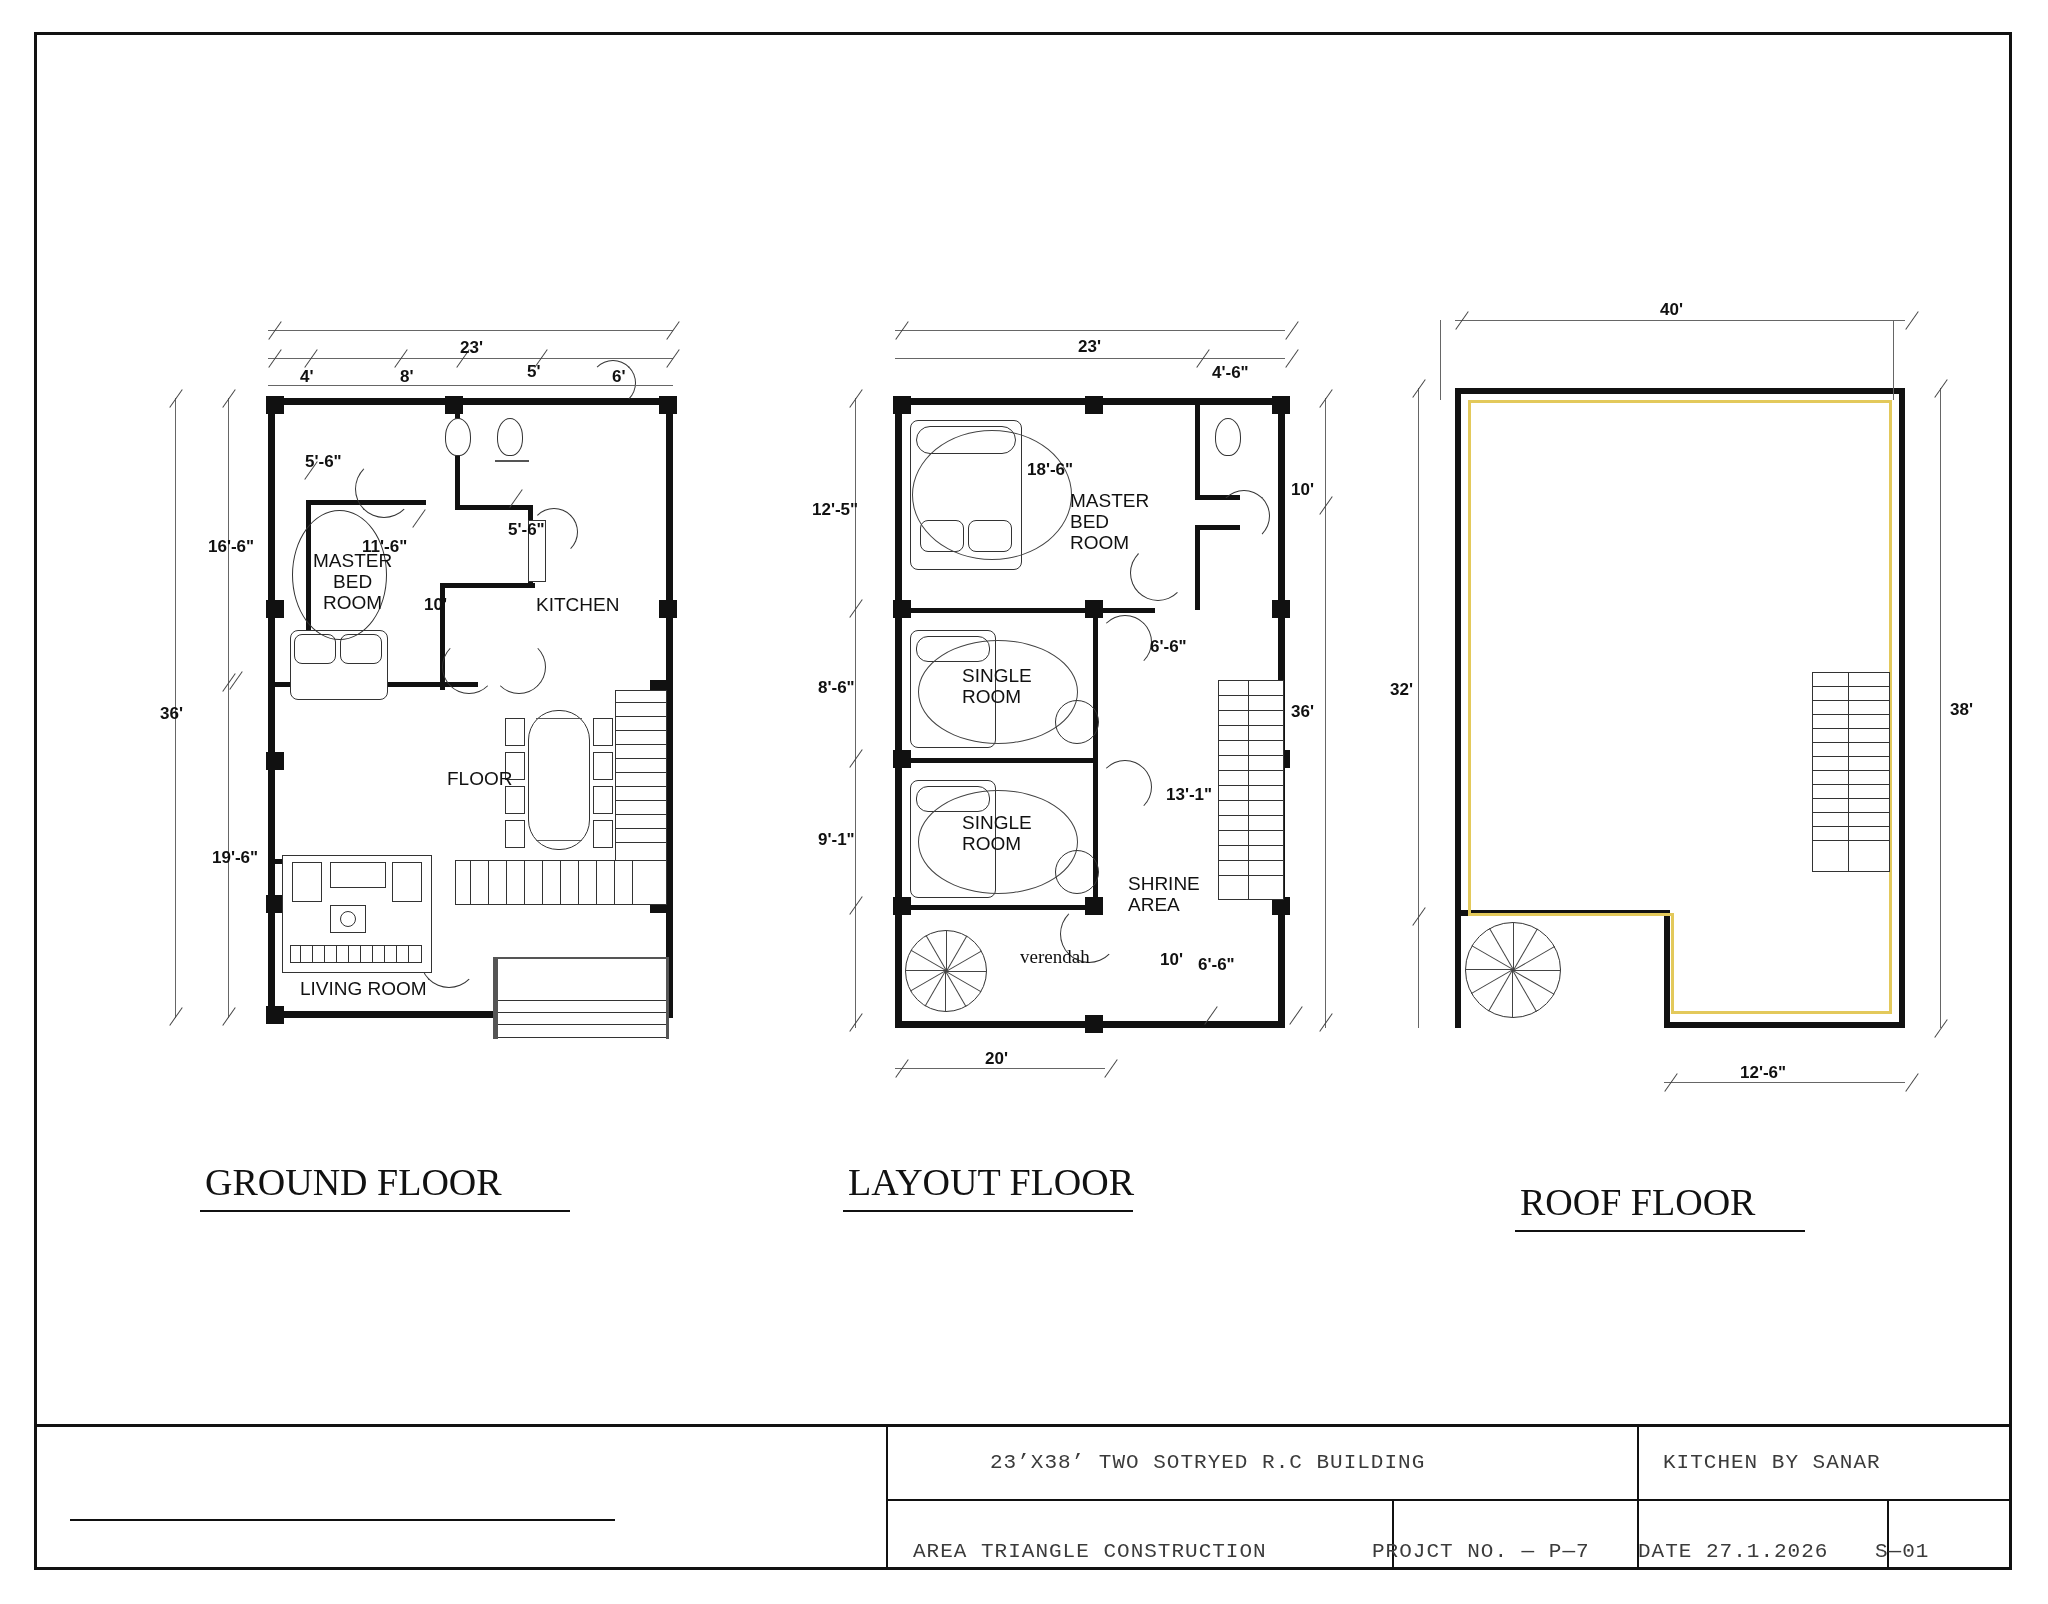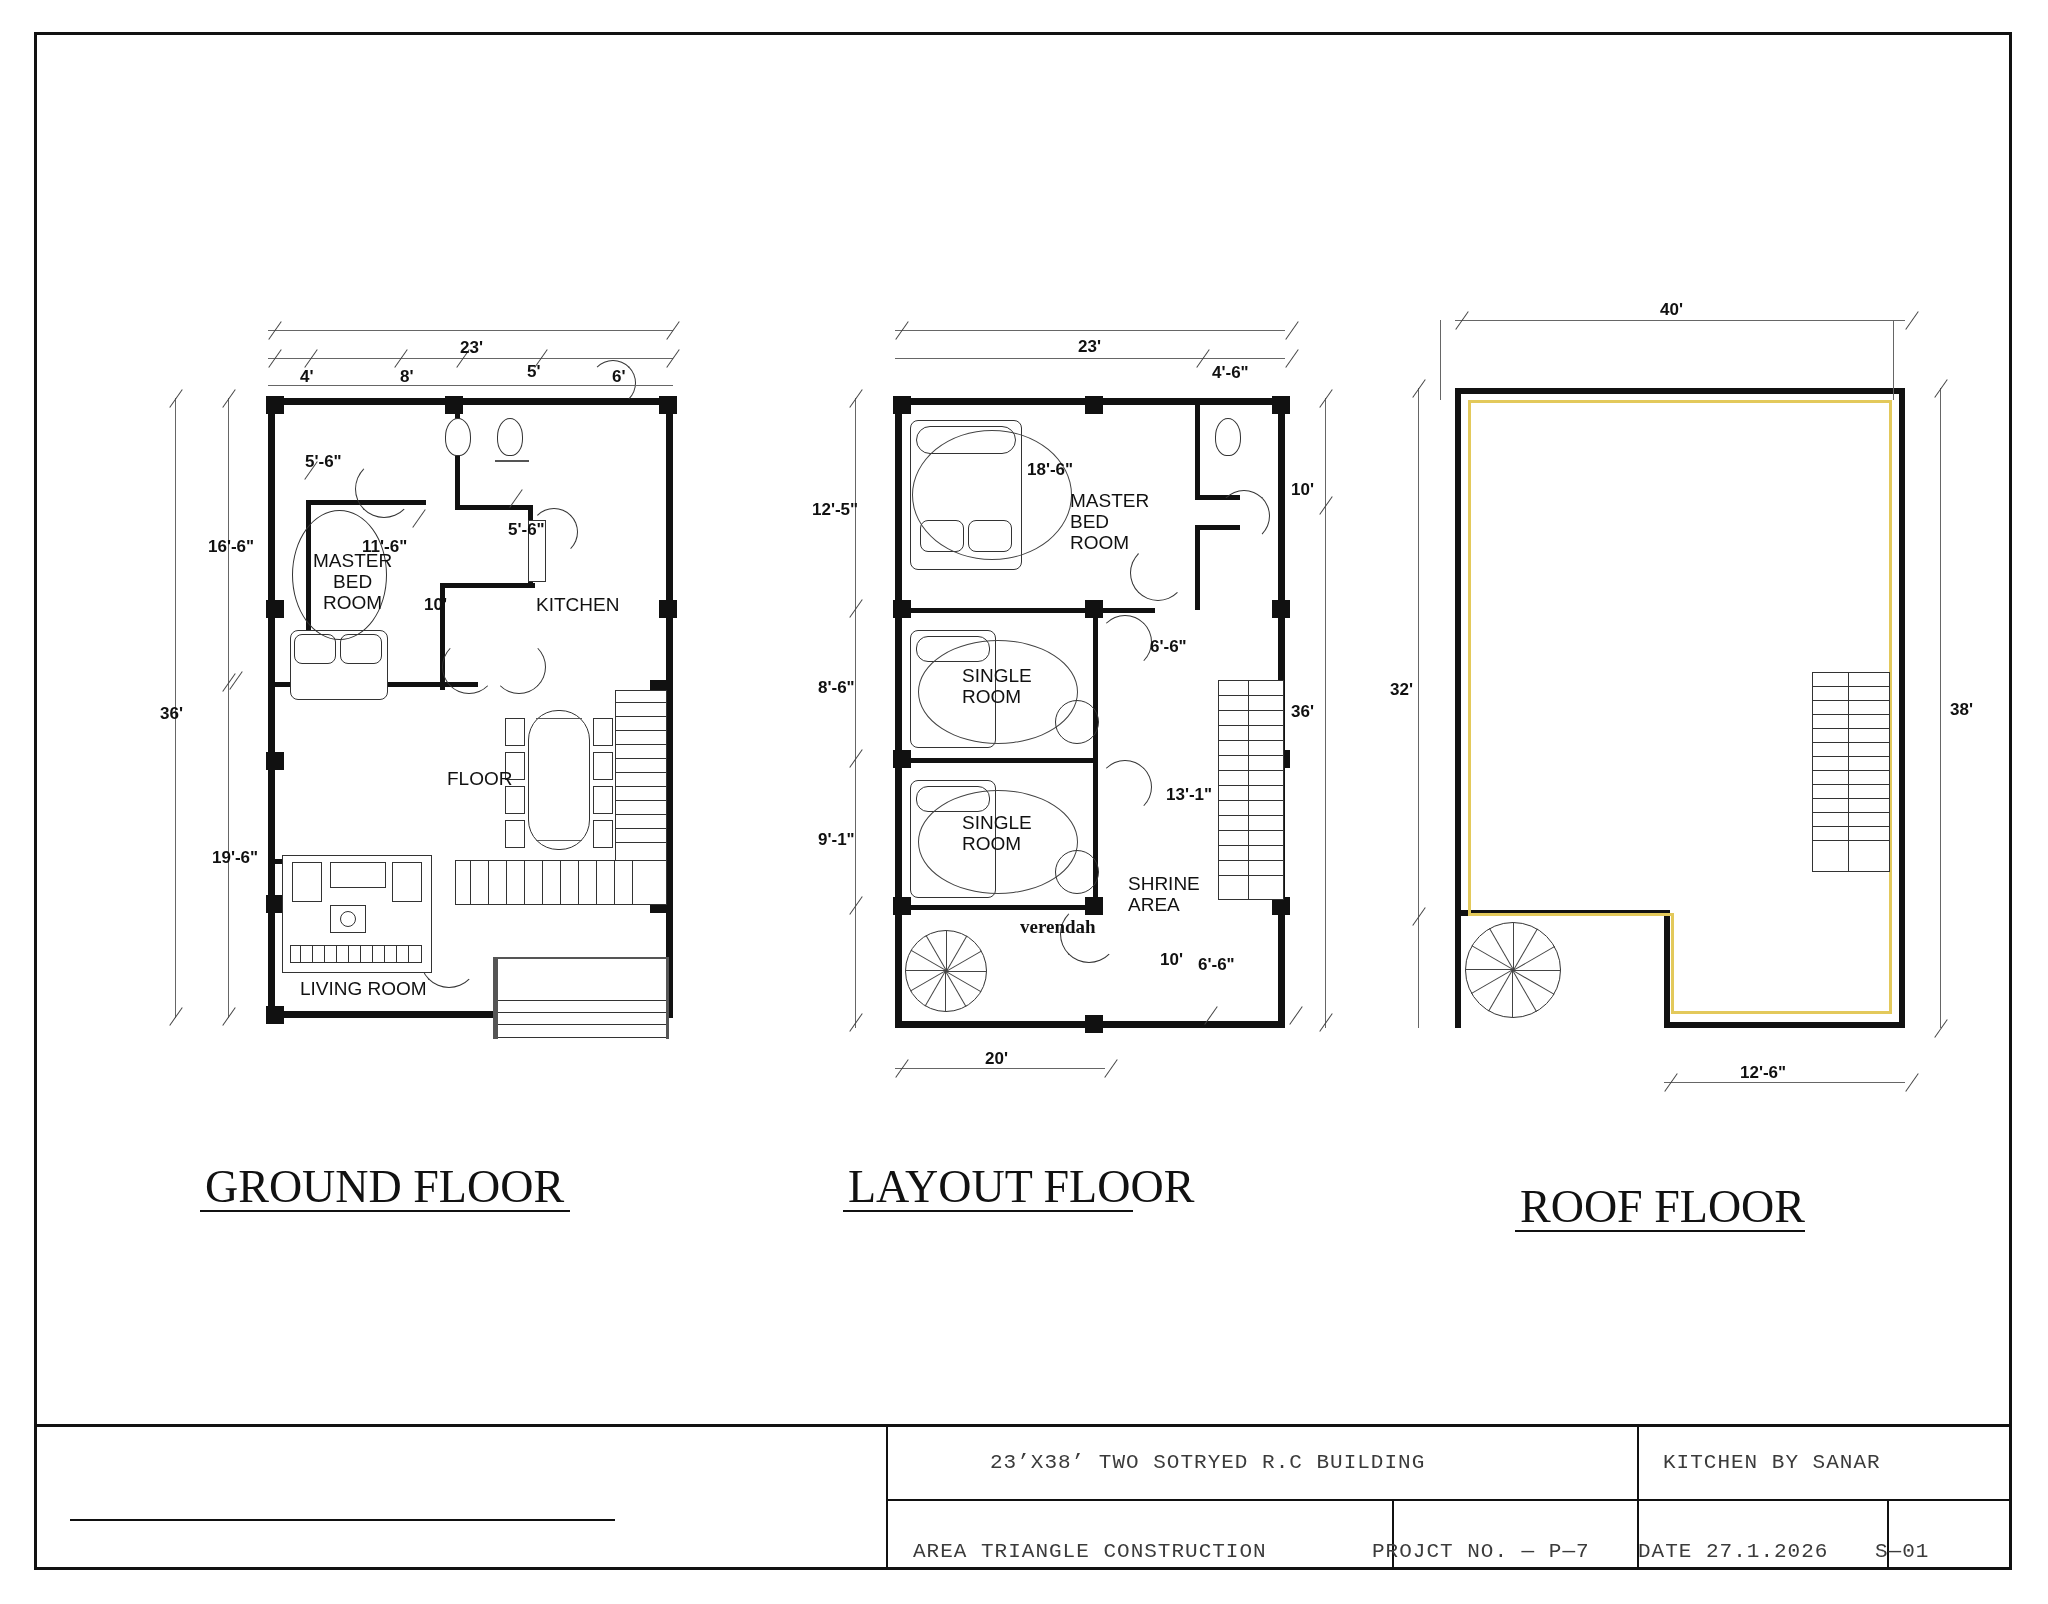--- a/index.html
+++ b/index.html
@@ -67,21 +67,21 @@
     font-family: "Liberation Mono", monospace;
     font-size: 21px;
     color: #3b3b3b;
     letter-spacing: 1px;
     white-space: nowrap;
   }
   
   .plan-label {
     position: absolute;
     font-family: "Liberation Serif", serif;
-    font-size: 46px;
+    font-size: 38px;
     color: #111;
     white-space: nowrap;
   }
   .plan-label-underline {
     position: absolute;
     height: 0;
     border-top: 2px solid #111;
   }
   
   .wall {
@@ -486,21 +486,21 @@
       <div>ROOM</div>
     </div>
     <div class="room" style="left:962px; top:812px;">
       <div>SINGLE</div>
       <div>ROOM</div>
     </div>
     <div class="room" style="left:1128px; top:873px;">
       <div>SHRINE</div>
       <div>AREA</div>
     </div>
-    <div class="verendah" style="left:1020px; top:916px;font-weight:bold;">verendah</div>
+    <div class="verendah" style="left:1020px; top:946px;">verendah</div>
 
     <div class="plan-label" style="left:848px; top:1160px;">LAYOUT FLOOR</div>
     <div class="plan-label-underline" style="left:843px; top:1210px; width:290px;"></div>
   </div>
 
   <div>
 
     <div class="wall" style="left:1455px; top:388px; width:450px; height:6px;"></div>
     <div class="wall" style="left:1455px; top:388px; width:6px; height:640px;"></div>
     <div class="wall" style="left:1899px; top:388px; width:6px; height:640px;"></div>

